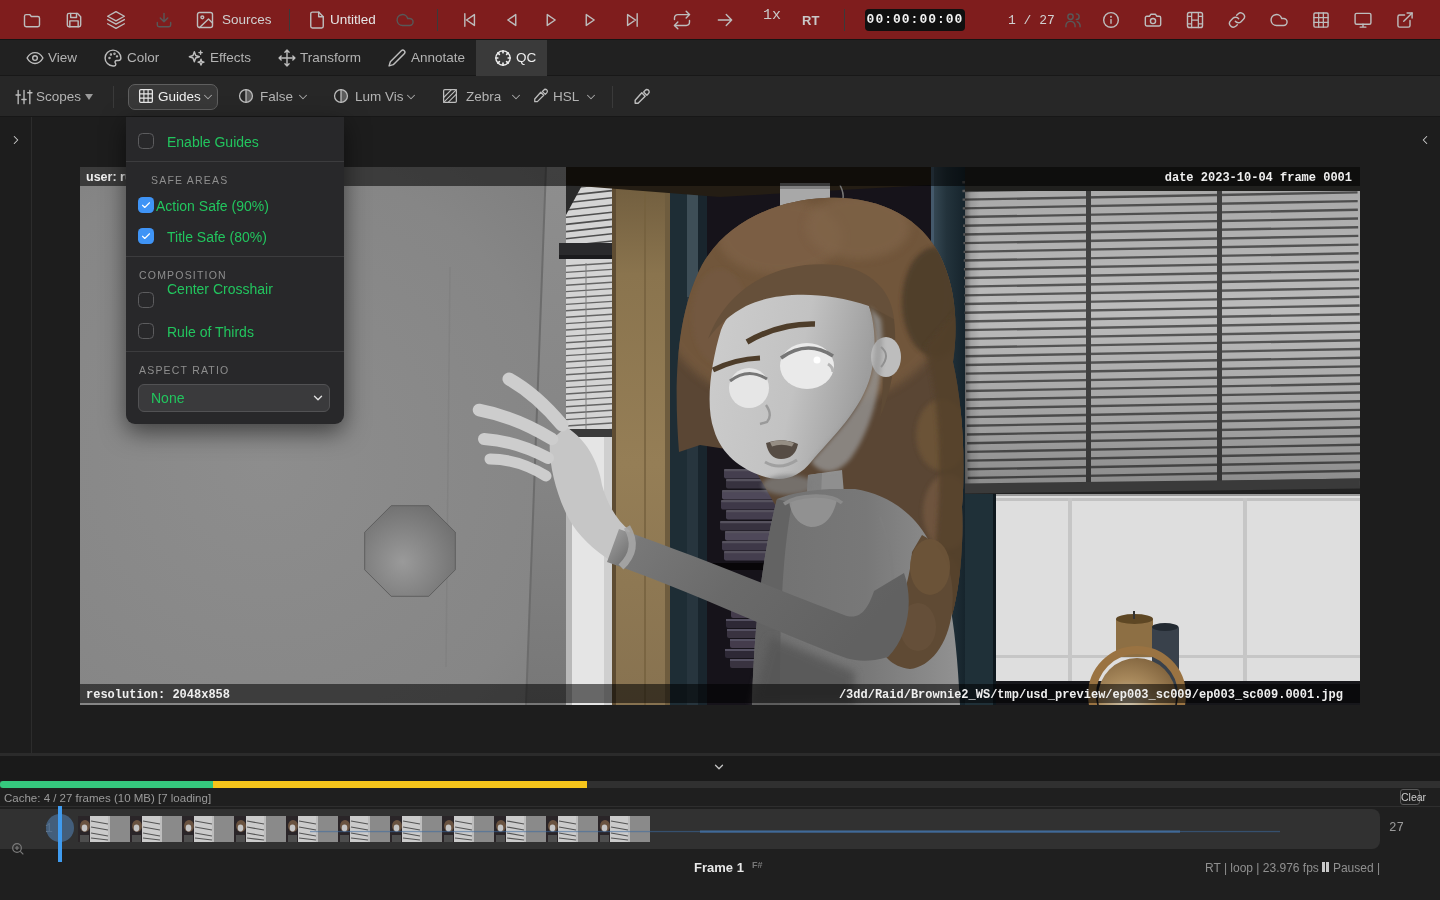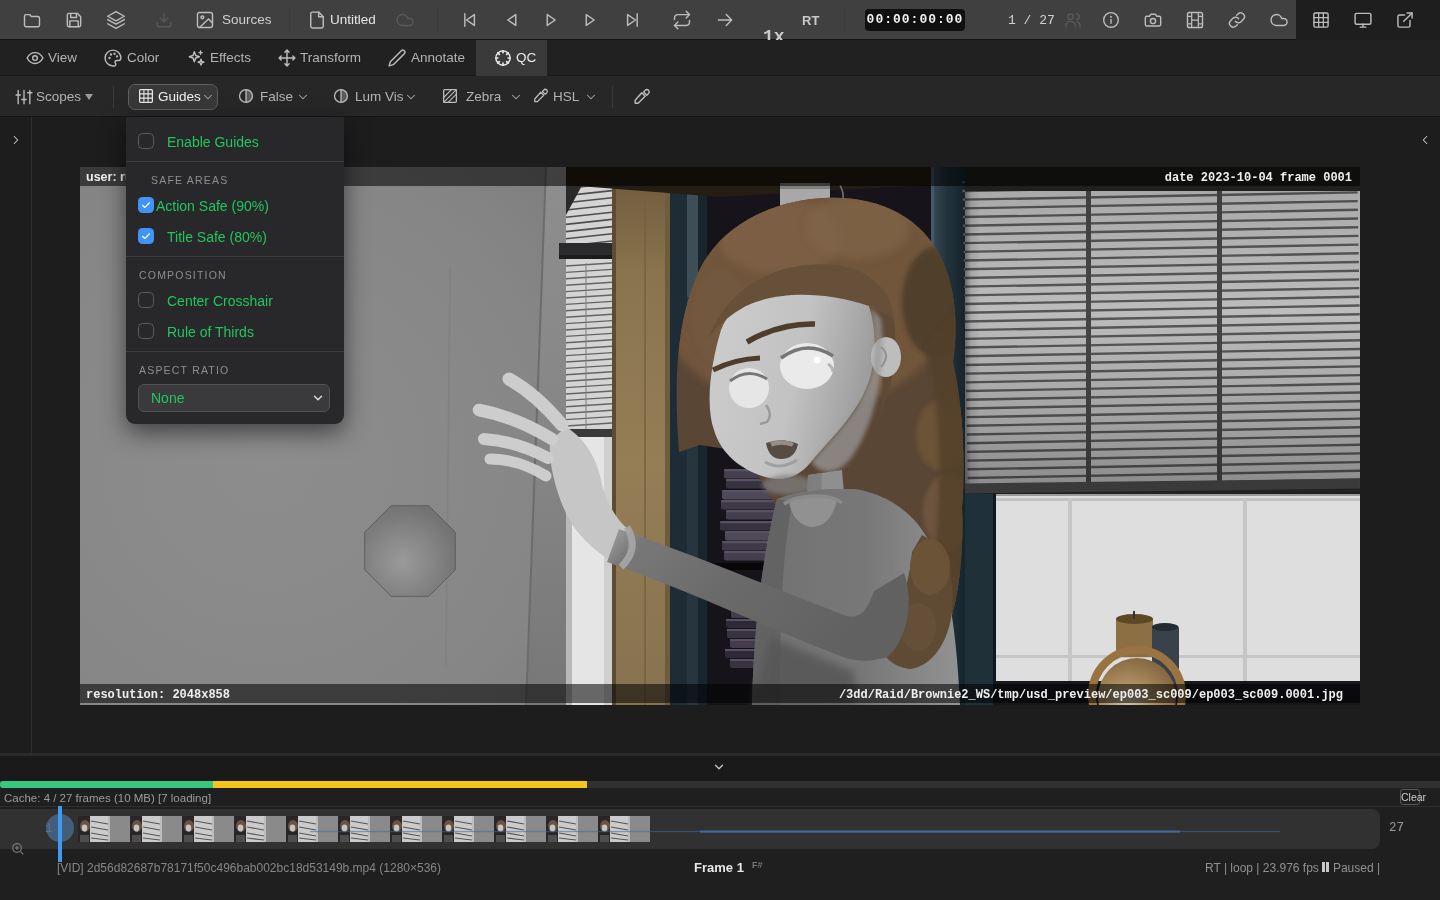--- a/index.html
+++ b/index.html
@@ -1,16 +1,16 @@
 <!DOCTYPE html>
 <html><head><meta charset="utf-8"><style>
 *{margin:0;padding:0;box-sizing:border-box}
 html,body{width:1440px;height:900px;background:#1e1e1e;font-family:"Liberation Sans",sans-serif;overflow:hidden;position:relative}
 .abs{position:absolute}
-#row1{position:absolute;left:0;top:0;width:1296px;height:40px;background:#404040;border-bottom:1px solid #141414}
+#row1{position:absolute;left:0;top:0;width:1440px;height:40px;background:#7f1d1d;border-bottom:1px solid #141414}
 #row2{position:absolute;left:0;top:40px;width:1440px;height:36px;background:#212121;border-bottom:1px solid #181818}
 #row3{position:absolute;left:0;top:76px;width:1440px;height:41px;background:#272727;border-bottom:1px solid #171717}
 #content{position:absolute;left:0;top:117px;width:1440px;height:637px;background:#1d1d1d}
 .ic{position:absolute;width:20px;height:20px}
 .ic svg{width:100%;height:100%;stroke:#bdbdbd;fill:none;stroke-width:1.7;stroke-linecap:round;stroke-linejoin:round}
 .ic.dim svg{stroke:#585858}
 .t1{position:absolute;color:#cfcfcf;font-size:13.5px;white-space:nowrap}
 .sep{position:absolute;width:1px;background:#3a3a3a}
 .mono{font-family:"Liberation Mono",monospace}
 .tabtext{position:absolute;color:#b3b3b3;font-size:13.5px;white-space:nowrap}
@@ -76,21 +76,21 @@
       </svg></div>
 <div class="ic" style="left:672px;top:10px"><svg viewBox="0 0 24 24">
         <path d="m17 1.5 4 4-4 4"></path>
         <path d="M3 11.5v-2a4 4 0 0 1 4-4h14"></path>
         <path d="m7 22.5-4-4 4-4"></path>
         <path d="M21 12.5v2a4 4 0 0 1-4 4H3"></path>
       </svg></div>
 <div class="ic" style="left:715px;top:10px"><svg viewBox="0 0 24 24">
         <path d="M4 12h16m-6.5-6.5L20 12l-6.5 6.5"></path>
       </svg></div>
-<div class="t1 mono" style="left:763px;top:27px;font-size:18px;font-weight:bold;color:#c9c9c9">1x</div>
+<div class="t1 mono" style="left:763px;top:7px;font-size:15px;font-weight:normal;color:#c9c9c9">1x</div>
 <div class="t1" style="left:802px;top:13px;font-size:13px;font-weight:bold;color:#c9c9c9">RT</div>
 <div class="sep" style="left:844px;top:9px;height:22px"></div>
 <div class="abs mono" style="left:865px;top:9px;width:100px;height:22px;background:#101010;border-radius:4px;color:#f2f2f2;font-size:13px;font-weight:bold;text-align:center;line-height:22px;letter-spacing:1px">00:00:00:00</div>
 <div class="t1 mono" style="left:1008px;top:13px;font-size:13px;color:#d0d0d0">1 / 27</div>
 <div class="ic dim" style="left:1063px;top:10px"><svg viewBox="0 0 24 24">
         <circle cx="9" cy="8" r="3.2"></circle>
         <path d="M3.5 20v-1a5.5 5.5 0 0 1 11 0v1M16 4.6a3.2 3.2 0 0 1 0 6.8M20.5 20v-1a5.5 5.5 0 0 0-3.5-5.1"></path>
       </svg></div>
 <div class="ic" style="left:1101px;top:10px"><svg viewBox="0 0 24 24">
         <circle cx="12" cy="12" r="8.8"></circle>
@@ -549,21 +549,21 @@
 <div class="ddlabel" style="left:156px;top:198px;position:fixed">Action Safe (90%)</div>
 <div class="cb on" style="left:138px;top:228px;position:fixed">
       <svg viewBox="0 0 24 24">
         <path d="m5 12.5 4.5 4.5L19 7.5"></path>
       </svg>
     </div>
 <div class="ddlabel" style="left:167px;top:229px;position:fixed">Title Safe (80%)</div>
 <div class="ddsep" style="left:126px;top:256px;position:fixed"></div>
 <div class="ddhead" style="left:139px;top:269px;position:fixed">COMPOSITION</div>
 <div class="cb off" style="left:138px;top:292px;position:fixed"></div>
-<div class="ddlabel" style="left:167px;top:293px;position:fixed">Center Crosshair</div>
+<div class="ddlabel" style="left:167px;top:281px;position:fixed">Center Crosshair</div>
 <div class="cb off" style="left:138px;top:323px;position:fixed"></div>
 <div class="ddlabel" style="left:167px;top:324px;position:fixed">Rule of Thirds</div>
 <div class="ddsep" style="left:126px;top:351px;position:fixed"></div>
 <div class="ddhead" style="left:139px;top:364px;position:fixed">ASPECT RATIO</div>
 <div class="abs" style="left:138px;top:384px;width:192px;height:28px;background:#3a3a3c;border:1px solid #525254;border-radius:6px;position:fixed"></div>
 <div class="ddlabel" style="left:151px;top:390px;position:fixed">None</div>
 <div class="chev" style="left:311px;top:391px;position:fixed"><svg viewBox="0 0 24 24" style="stroke:#e0e0e0;stroke-width:2.4">
         <path d="m6 9 6 6 6-6"></path>
       </svg></div>
 </div>
@@ -630,17 +630,16 @@
         <rect x="700" y="21.3" width="480" height="2.6" fill="#4a84c4" opacity="0.5"></rect>
       </svg></div>
 <div class="abs mono" style="left:45px;top:68px;color:#8a8a8a;font-size:13px">1</div>
 <div class="abs" style="left:46px;top:61px;width:28px;height:28px;border-radius:50%;background:rgba(72,106,142,.8)"></div>
 <div class="abs" style="left:58px;top:53px;width:3.5px;height:56px;background:#3f9bef"></div>
 <div class="abs mono" style="left:1389px;top:68px;color:#999999;font-size:12.5px">27</div>
 <div class="abs" style="left:10px;top:88px;width:16px;height:16px"><svg viewBox="0 0 24 24" style="width:100%;height:100%;stroke:#7a7a7a;fill:none;stroke-width:1.8">
         <circle cx="10.5" cy="10.5" r="6.5"></circle>
         <path d="M10.5 7.5v6M7.5 10.5h6M15.5 15.5 20 20"></path>
       </svg></div>
-<div class="abs" style="left:57px;top:108px;color:#868686;font-size:12px">[VID] 2d56d82687b78171f50c496bab002bc18d53149b.mp4 (1280×536)</div>
 <div class="abs" style="left:694px;top:107px;color:#e8e8e8;font-size:13px;font-weight:bold">Frame 1</div>
 <div class="abs" style="left:752px;top:107px;color:#777777;font-size:9px;font-weight:bold">F#</div>
 <div class="abs" style="left:1205px;top:108px;color:#909090;font-size:12px">RT | loop | 23.976 fps<span style="display:inline-block;width:3px;height:10px;background:#c9c9c9;margin:0 1px 0 3px"></span><span style="display:inline-block;width:3px;height:10px;background:#c9c9c9;margin-right:4px"></span>Paused |</div>
 </div>
 
 </body></html>

